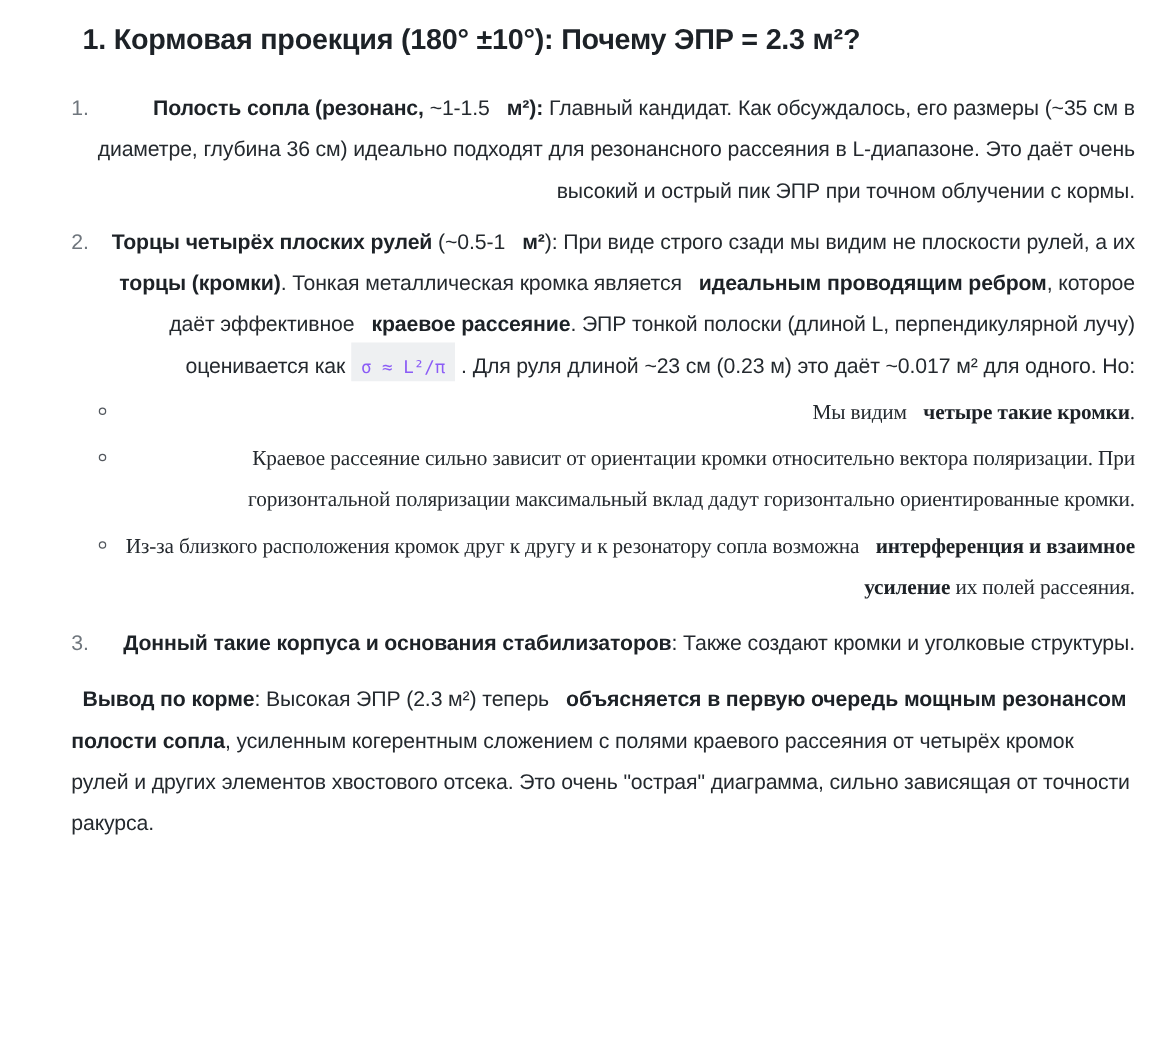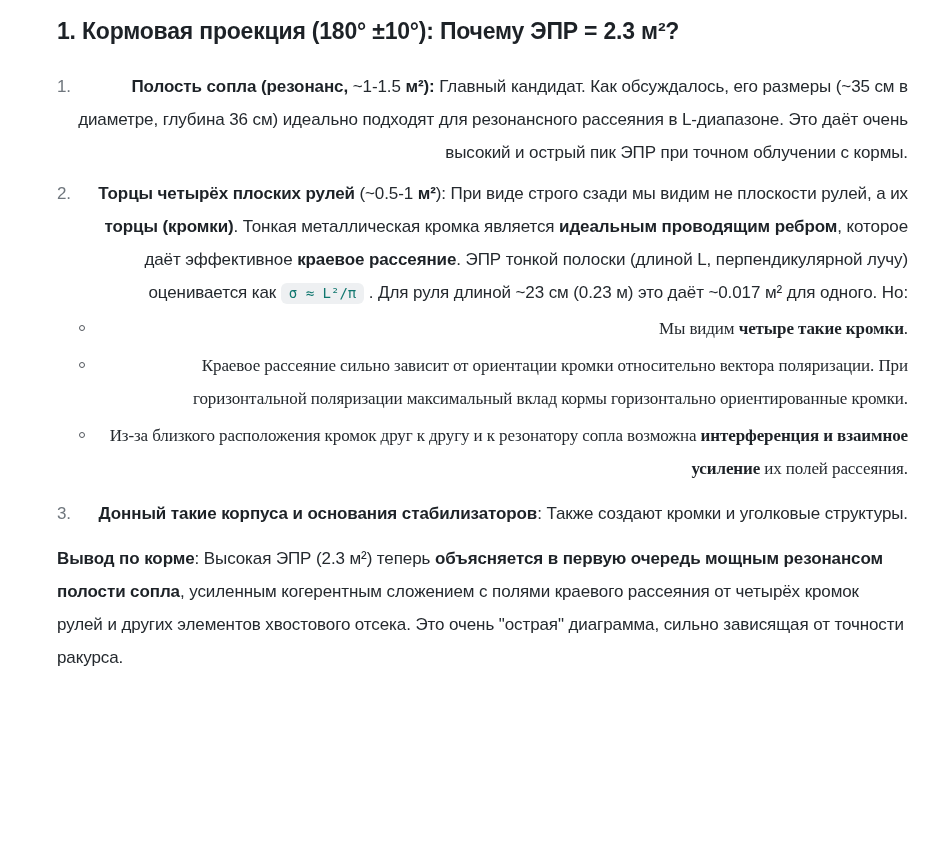--- a/index.html
+++ b/index.html
@@ -65,28 +65,28 @@
     position: absolute;
     left: 1px;
     top: 13px;
     width: 6px;
     height: 6px;
     border: 1.5px solid #53585e;
     border-radius: 50%;
     box-sizing: border-box;
     background: transparent;
   }
-  strong { font-weight: 700; color: #1d2227; }
+  strong { font-weight: 700; color: #1d2227; margin-left: 9px; }
   .inline-code {
     font-family: "DejaVu Sans Mono", monospace;
     font-size: 14px;
     background: #eef0f2;
-    border-radius: 6px;
-    padding: 2px 8px 3px 8px;
-    color: #0f766e;
+    border-radius: 0;
+    padding: 12px 8px 3px 8px;
+    color: #8b5cf6;
     white-space: nowrap;
     letter-spacing: 0;
   }
   .conclusion { margin-top: 12px; margin-bottom: 0; }
 </style>
 </head>
 <body>
 
 <div class="page">
 
@@ -104,21 +104,21 @@
       <span class="num">2.</span>
       <div class="li-wrap">
         <div class="li-body"><strong>Торцы четырёх плоских рулей</strong><span> (~0.5-1 </span><strong>м²</strong><span>): При виде строго сзади мы видим не плоскости рулей, а их </span><strong>торцы (кромки)</strong><span>. Тонкая металлическая кромка является </span><strong>идеальным проводящим ребром</strong><span>, которое даёт эффективное </span><strong>краевое рассеяние</strong><span>. ЭПР тонкой полоски (длиной L, перпендикулярной лучу) оценивается как </span><code class="inline-code">σ ≈ L²/π</code><span> . Для руля длиной ~23 см (0.23 м) это даёт ~0.017 м² для одного. Но:</span></div>
         <ul class="sub-list">
           <li class="sub-item">
             <span class="bullet"></span>
             <div class="li-body"><span>Мы видим </span><strong>четыре такие кромки</strong><span>.</span></div>
           </li>
           <li class="sub-item">
             <span class="bullet"></span>
-            <div class="li-body"><span>Краевое рассеяние сильно зависит от ориентации кромки относительно вектора поляризации. При горизонтальной поляризации максимальный вклад кормы горизонтально ориентированные кромки.</span></div>
+            <div class="li-body"><span>Краевое рассеяние сильно зависит от ориентации кромки относительно вектора поляризации. При горизонтальной поляризации максимальный вклад дадут горизонтально ориентированные кромки.</span></div>
           </li>
           <li class="sub-item">
             <span class="bullet"></span>
             <div class="li-body"><span>Из-за близкого расположения кромок друг к другу и к резонатору сопла возможна </span><strong>интерференция и взаимное усиление</strong><span> их полей рассеяния.</span></div>
           </li>
         </ul>
       </div>
     </li>
 
     <li class="num-item">

